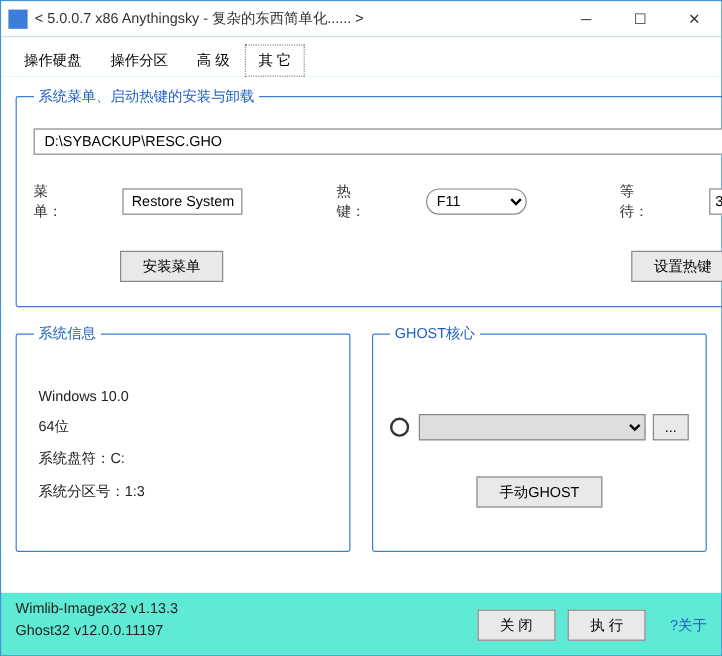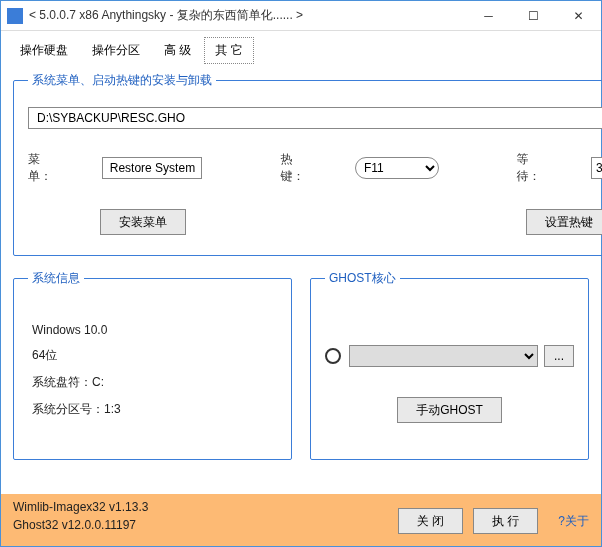--- a/index.html
+++ b/index.html
@@ -7,21 +7,21 @@
   font-family: "Microsoft YaHei", "SimSun", Arial, sans-serif;
   font-size: 12px;
   background: #f0f0f0;
   width: 602px;
   height: 547px;
   overflow: hidden;
 }
 .window {
   width: 602px;
   height: 547px;
-  background: #fdba74;
+  background: #5eead4;
   border: 1px solid #4a90d9;
   display: flex;
   flex-direction: column;
 }
 .titlebar {
   height: 30px;
   background: #fff;
   border-bottom: 1px solid #ddd;
   display: flex;
   align-items: center;

